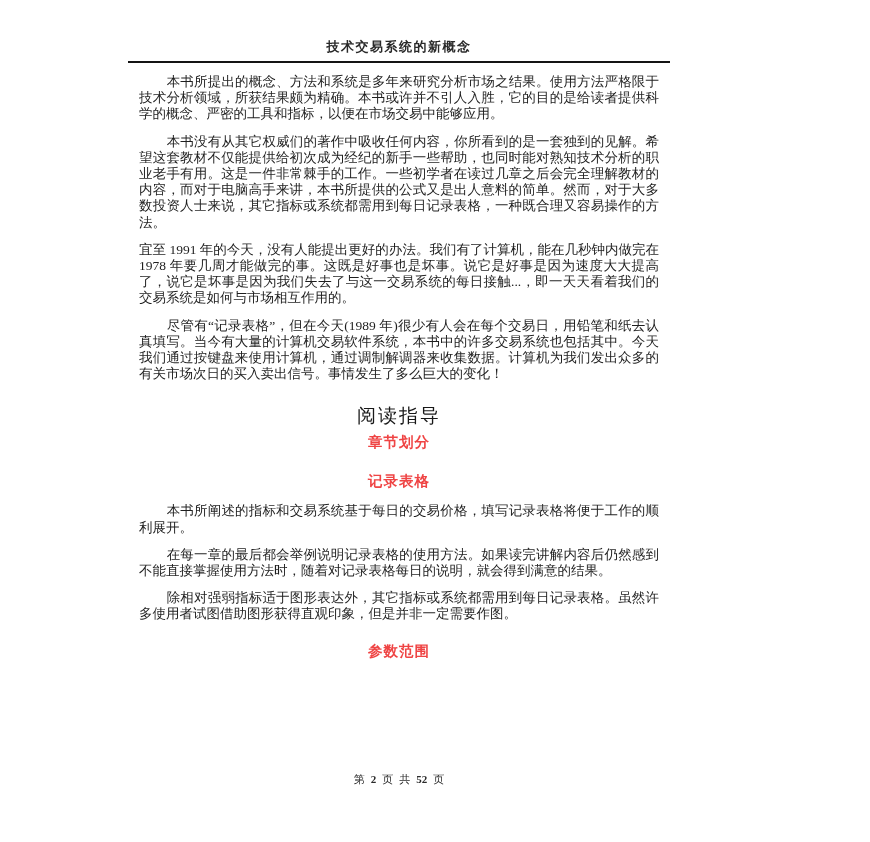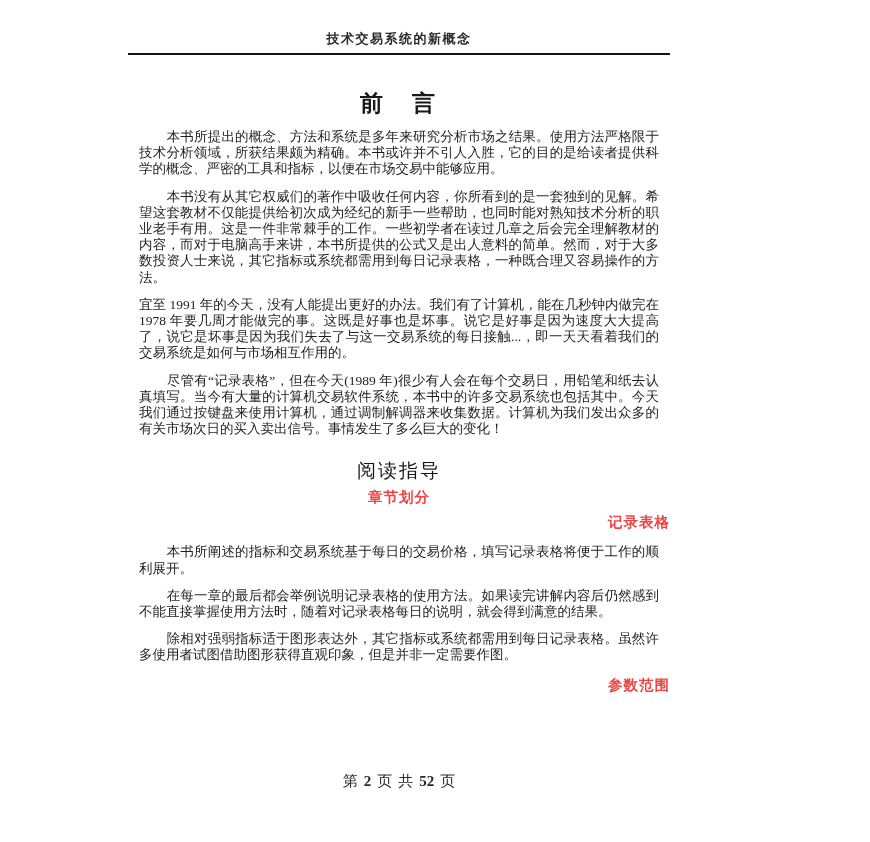--- a/index.html
+++ b/index.html
@@ -3,21 +3,21 @@
 <meta charset="utf-8">
 <style>
   html, body { margin: 0; padding: 0; background: #ffffff; }
   .page {
     width: 798px;
     height: 842px;
     background: #ffffff;
     color: #1e1e1e;
     position: relative;
     box-sizing: border-box;
-    padding: 0 128px;
+    padding: 8px 128px;
     overflow: hidden;
     font-family: "Liberation Serif", "DejaVu Serif", serif;
   }
   .running-head {
     text-align: center;
     font-size: 13px;
     font-weight: bold;
     letter-spacing: 1.5px;
     padding-top: 30px;
     color: #2a2a2a;
@@ -61,45 +61,44 @@
   .section-heading {
     text-align: center;
     font-family: "Liberation Sans", "DejaVu Sans", sans-serif;
     font-size: 14.5px;
     font-weight: bold;
     letter-spacing: 1px;
     line-height: 21px;
     margin: 4px 0 0 0;
     color: #ef4444;
   }
-  .mt-lg { margin-top: 4px; text-align: right; }
+  .mt-lg { margin-top: 18px; }
   .after-heading { margin-top: 13px; }
   .page-footer {
     position: absolute;
     left: 0;
     right: 0;
     top: 772px;
     text-align: center;
-    font-size: 15px;
+    font-size: 11px;
     color: #2a2a2a;
   }
   .page-footer span, .page-footer b { margin: 0 3px; }
   .page-footer b { font-weight: bold; }
 </style>
 </head>
 <body>
 
 <div class="page">
 
   <div>
     <div class="running-head">技术交易系统的新概念</div>
     <div class="header-rule"></div>
   </div>
 
-  <h1 class="chapter-title">前　言</h1>
 
   <p class="body-para indent p-first">本书所提出的概念、方法和系统是多年来研究分析市场之结果。使用方法严格限于技术分析领域，所获结果颇为精确。本书或许并不引人入胜，它的目的是给读者提供科学的概念、严密的工具和指标，以便在市场交易中能够应用。</p>
   <p class="body-para indent gap-before">本书没有从其它权威们的著作中吸收任何内容，你所看到的是一套独到的见解。希望这套教材不仅能提供给初次成为经纪的新手一些帮助，也同时能对熟知技术分析的职业老手有用。这是一件非常棘手的工作。一些初学者在读过几章之后会完全理解教材的内容，而对于电脑高手来讲，本书所提供的公式又是出人意料的简单。然而，对于大多数投资人士来说，其它指标或系统都需用到每日记录表格，一种既合理又容易操作的方法。</p>
   <p class="body-para">宜至 1991 年的今天，没有人能提出更好的办法。我们有了计算机，能在几秒钟内做完在 1978 年要几周才能做完的事。这既是好事也是坏事。说它是好事是因为速度大大提高了，说它是坏事是因为我们失去了与这一交易系统的每日接触...，即一天天看着我们的交易系统是如何与市场相互作用的。</p>
   <p class="body-para indent">尽管有“记录表格”，但在今天(1989 年)很少有人会在每个交易日，用铅笔和纸去认真填写。当今有大量的计算机交易软件系统，本书中的许多交易系统也包括其中。今天我们通过按键盘来使用计算机，通过调制解调器来收集数据。计算机为我们发出众多的有关市场次日的买入卖出信号。事情发生了多么巨大的变化！</p>
 
   <h2 class="guide-title">阅读指导</h2>
 
   <h3 class="section-heading">章节划分</h3>
 

